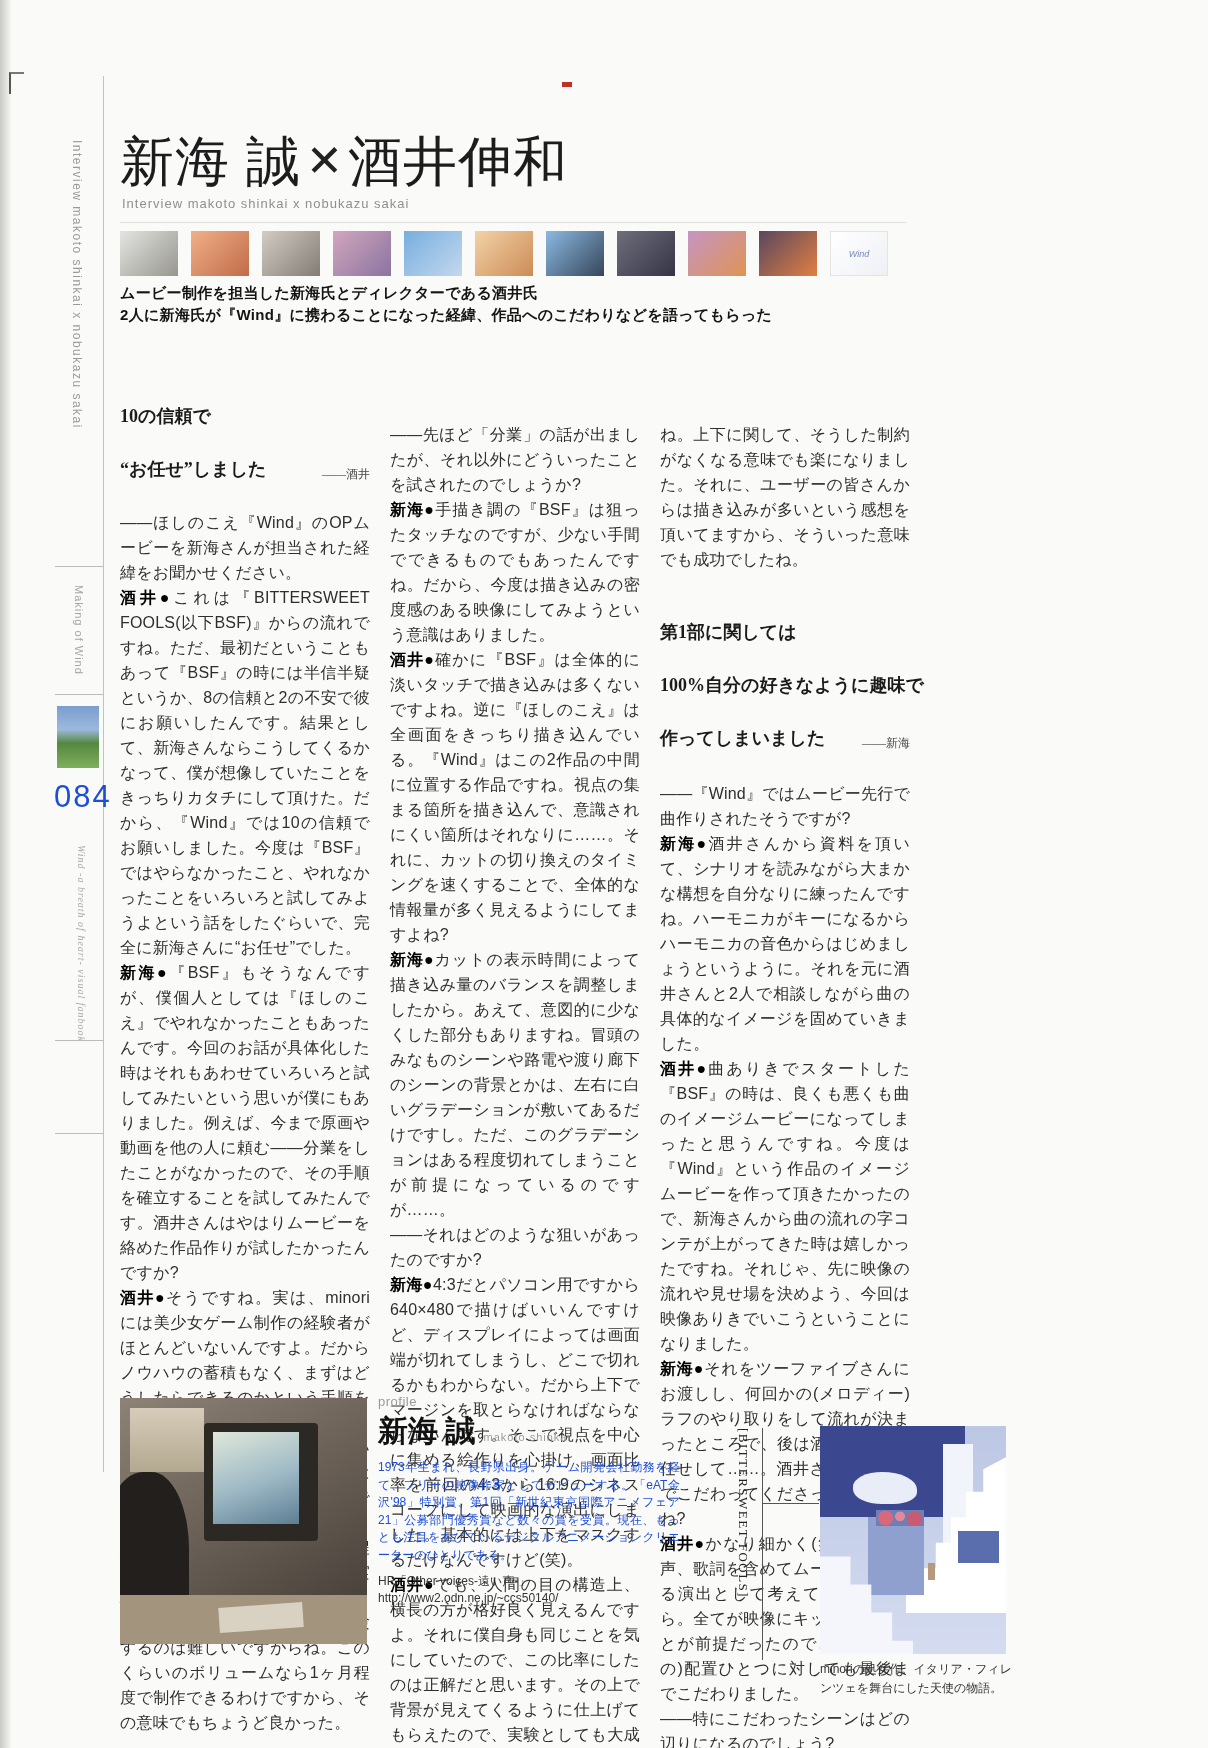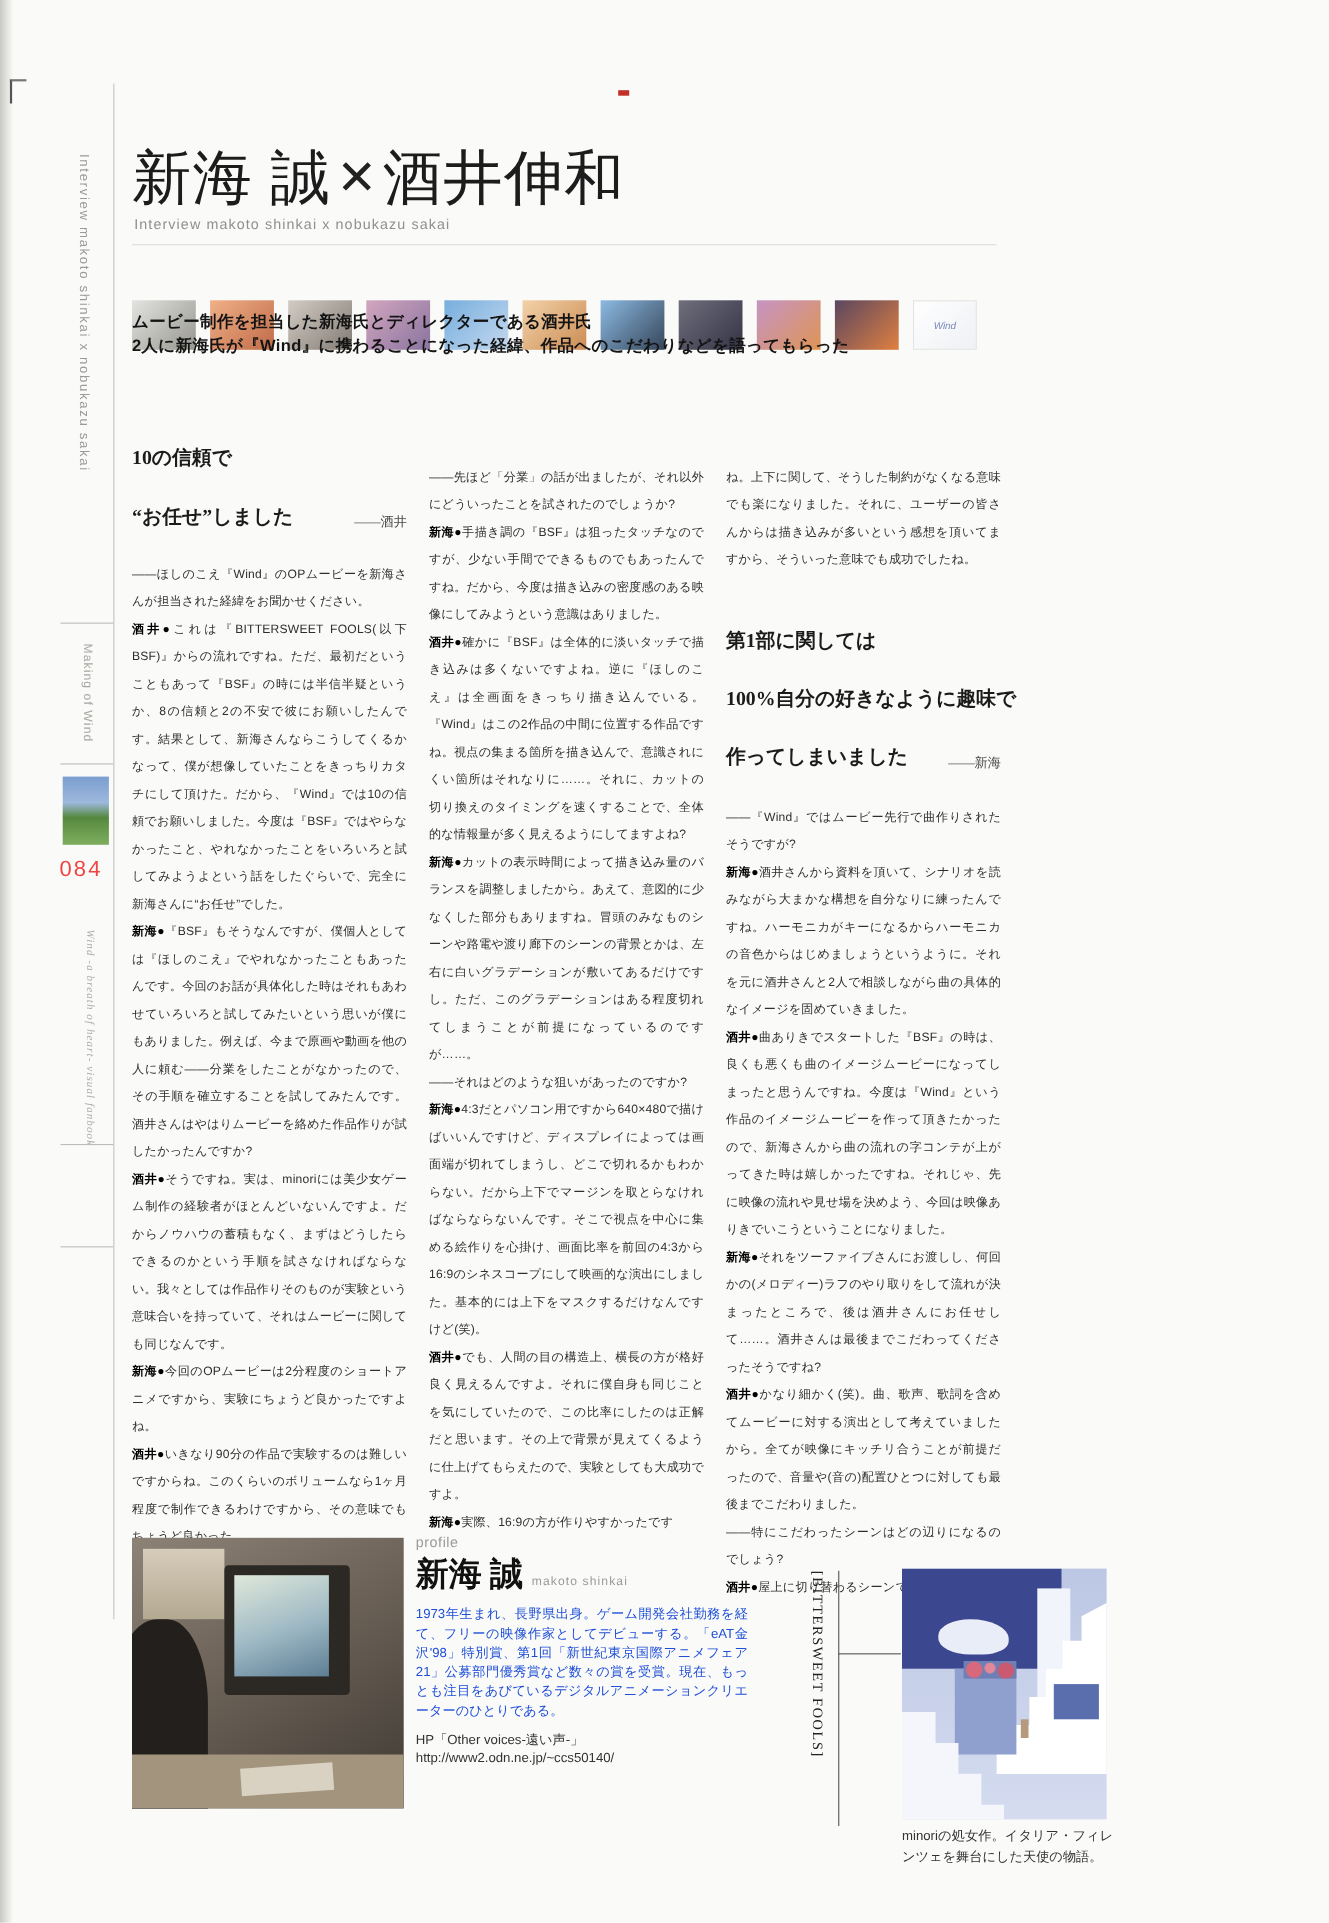--- a/index.html
+++ b/index.html
@@ -18,44 +18,44 @@
   
   .sidebar-rule{position:absolute;left:103px;top:76px;width:1px;height:1396px;background:#c2c2be;}
   .v-text{writing-mode:vertical-rl;text-orientation:mixed;position:absolute;}
   .sb-interview{left:70px;top:140px;font-size:12px;letter-spacing:1.5px;color:#9a9a97;}
   .sb-making{left:73px;top:585px;font-size:11px;letter-spacing:1px;color:#a6a6a2;}
   .sb-fanbook{left:76px;top:845px;font-size:10px;letter-spacing:1px;color:#ababa8;
     font-family:"Liberation Serif","DejaVu Serif",serif;font-style:italic;}
   .tick{position:absolute;left:55px;width:48px;height:1px;background:#bcbcb8;}
   .sb-thumb{position:absolute;left:57px;top:706px;width:42px;height:62px;
     background:linear-gradient(to bottom,#7a9ed0 0%,#9db8dc 38%,#55883f 60%,#7fae5e 100%);}
-  .page-num{position:absolute;left:54px;top:779px;font-size:20px;letter-spacing:2px;color:#ef4444;}
+  .page-num{position:absolute;left:54px;top:779px;font-size:31px;letter-spacing:2px;color:#1d4ed8;}
 
   
   .title-row{position:absolute;left:120px;top:126px;white-space:nowrap;color:#1c1c1c;}
   .title-big{font-size:54px;font-weight:500;letter-spacing:1px;}
   .title-cross{font-size:44px;font-weight:900;color:#222;margin:0 5px;vertical-align:4px;}
   .subtitle{position:absolute;left:122px;top:196px;font-size:13px;color:#8f8f8c;letter-spacing:1px;}
   .header-rule{position:absolute;left:120px;top:222px;width:786px;height:1px;background:#ddddd9;}
 
   
   .filmstrip{position:absolute;left:120px;top:231px;width:790px;display:flex;gap:13px;}
-  .thumb{width:58px;height:45px;flex:0 0 auto;margin-top:42px;}
+  .thumb{width:58px;height:45px;flex:0 0 auto;}
   .logo-thumb{display:flex;align-items:center;justify-content:center;
     font-size:9px;font-style:italic;color:#7787b8;border:1px solid #e4e4e2;box-sizing:border-box;}
 
   
   .intro{position:absolute;left:120px;top:282px;font-size:15px;font-weight:700;
     line-height:22px;color:#141414;letter-spacing:0.3px;}
 
   
   .columns{position:absolute;left:120px;top:378px;width:790px;display:flex;gap:20px;}
   .col{width:250px;flex:0 0 auto;}
   .col.pad-top{padding-top:44px;}
-  .para{margin:0;font-size:11px;line-height:25px;text-align:justify;
+  .para{margin:0;font-size:16px;line-height:25px;text-align:justify;
     letter-spacing:0.2px;color:#2e2e2e;}
   .para .speaker{color:#000;}
   .col-heading{font-family:"Liberation Serif","DejaVu Serif",serif;
     font-size:18px;font-weight:700;line-height:29px;color:#1b1b1b;
     margin:6px 0 26px 0;white-space:nowrap;}
   .col:nth-child(3) .col-heading{margin-top:46px;margin-bottom:28px;}
   .h-line{display:flex;align-items:flex-end;margin-top:24px;}
   .attribution{margin-left:auto;font-size:12px;font-weight:400;color:#4a4a4a;
     letter-spacing:0;line-height:20px;}
 

